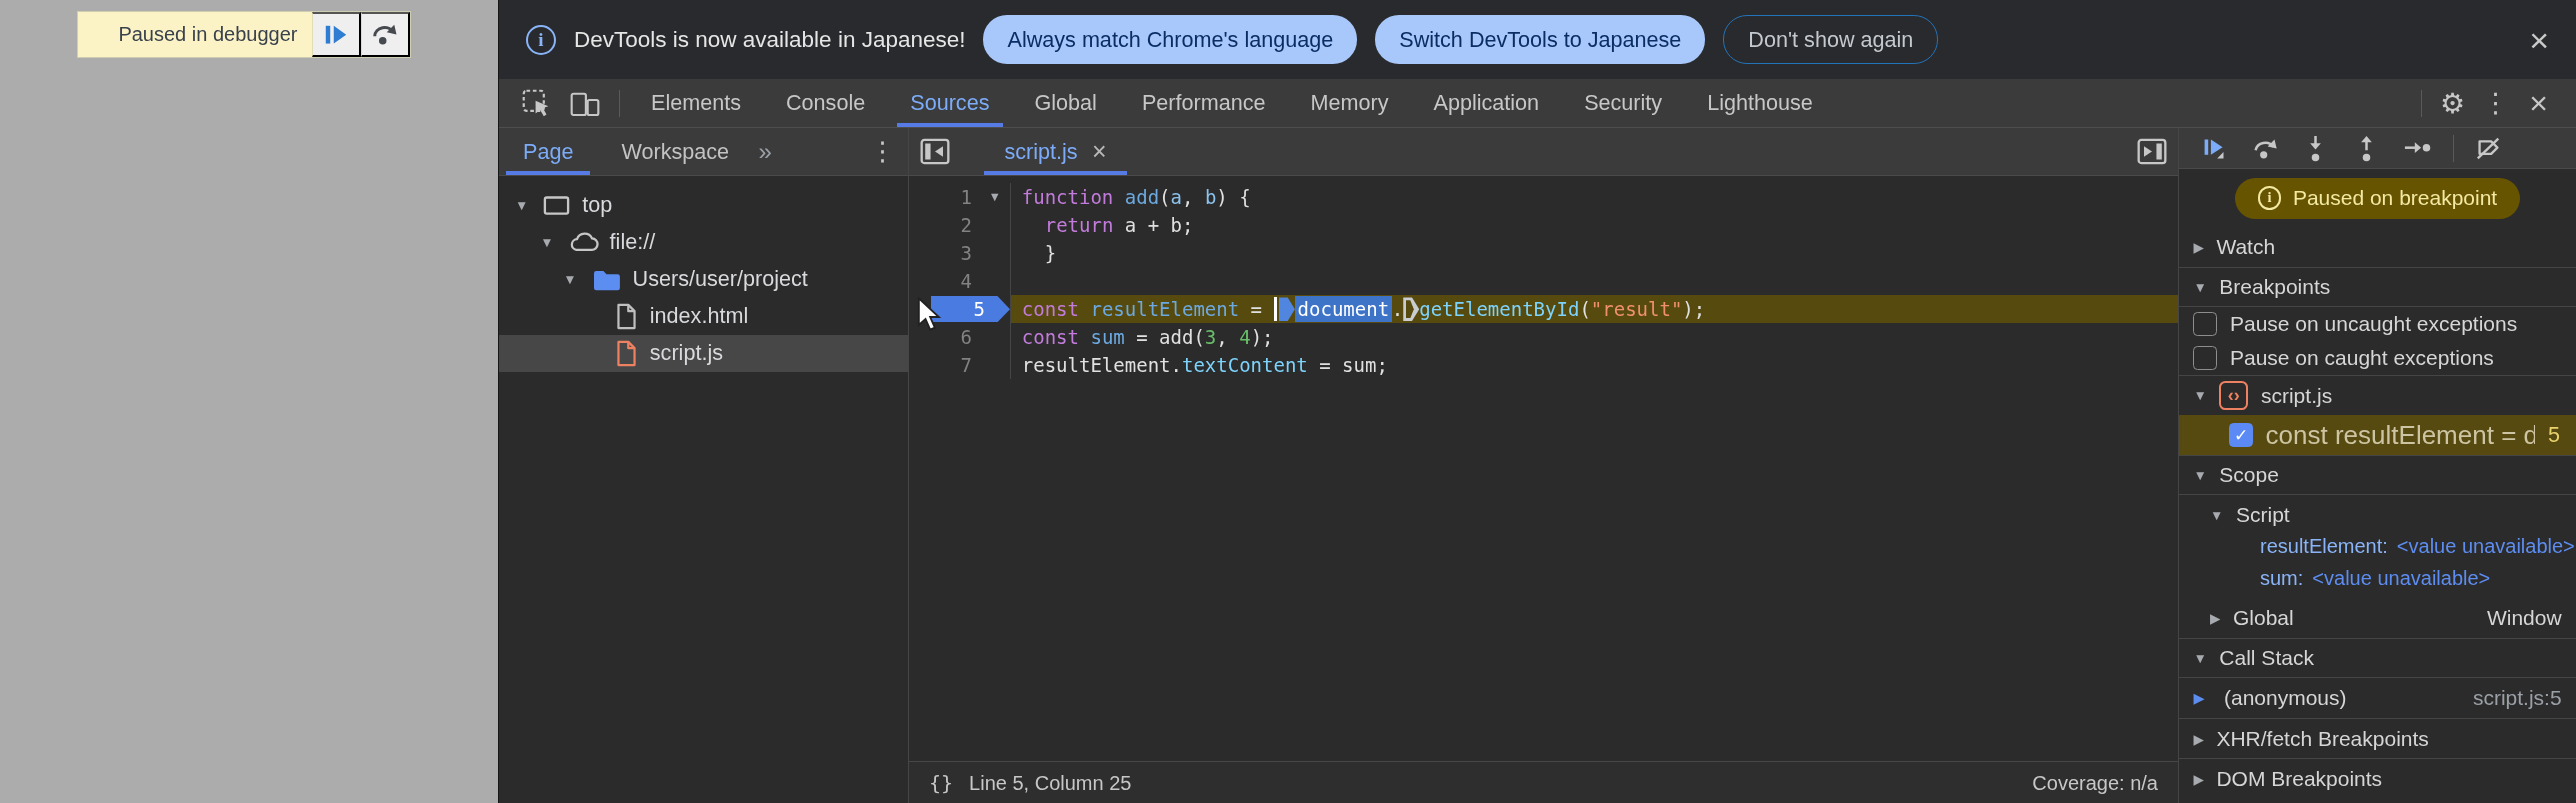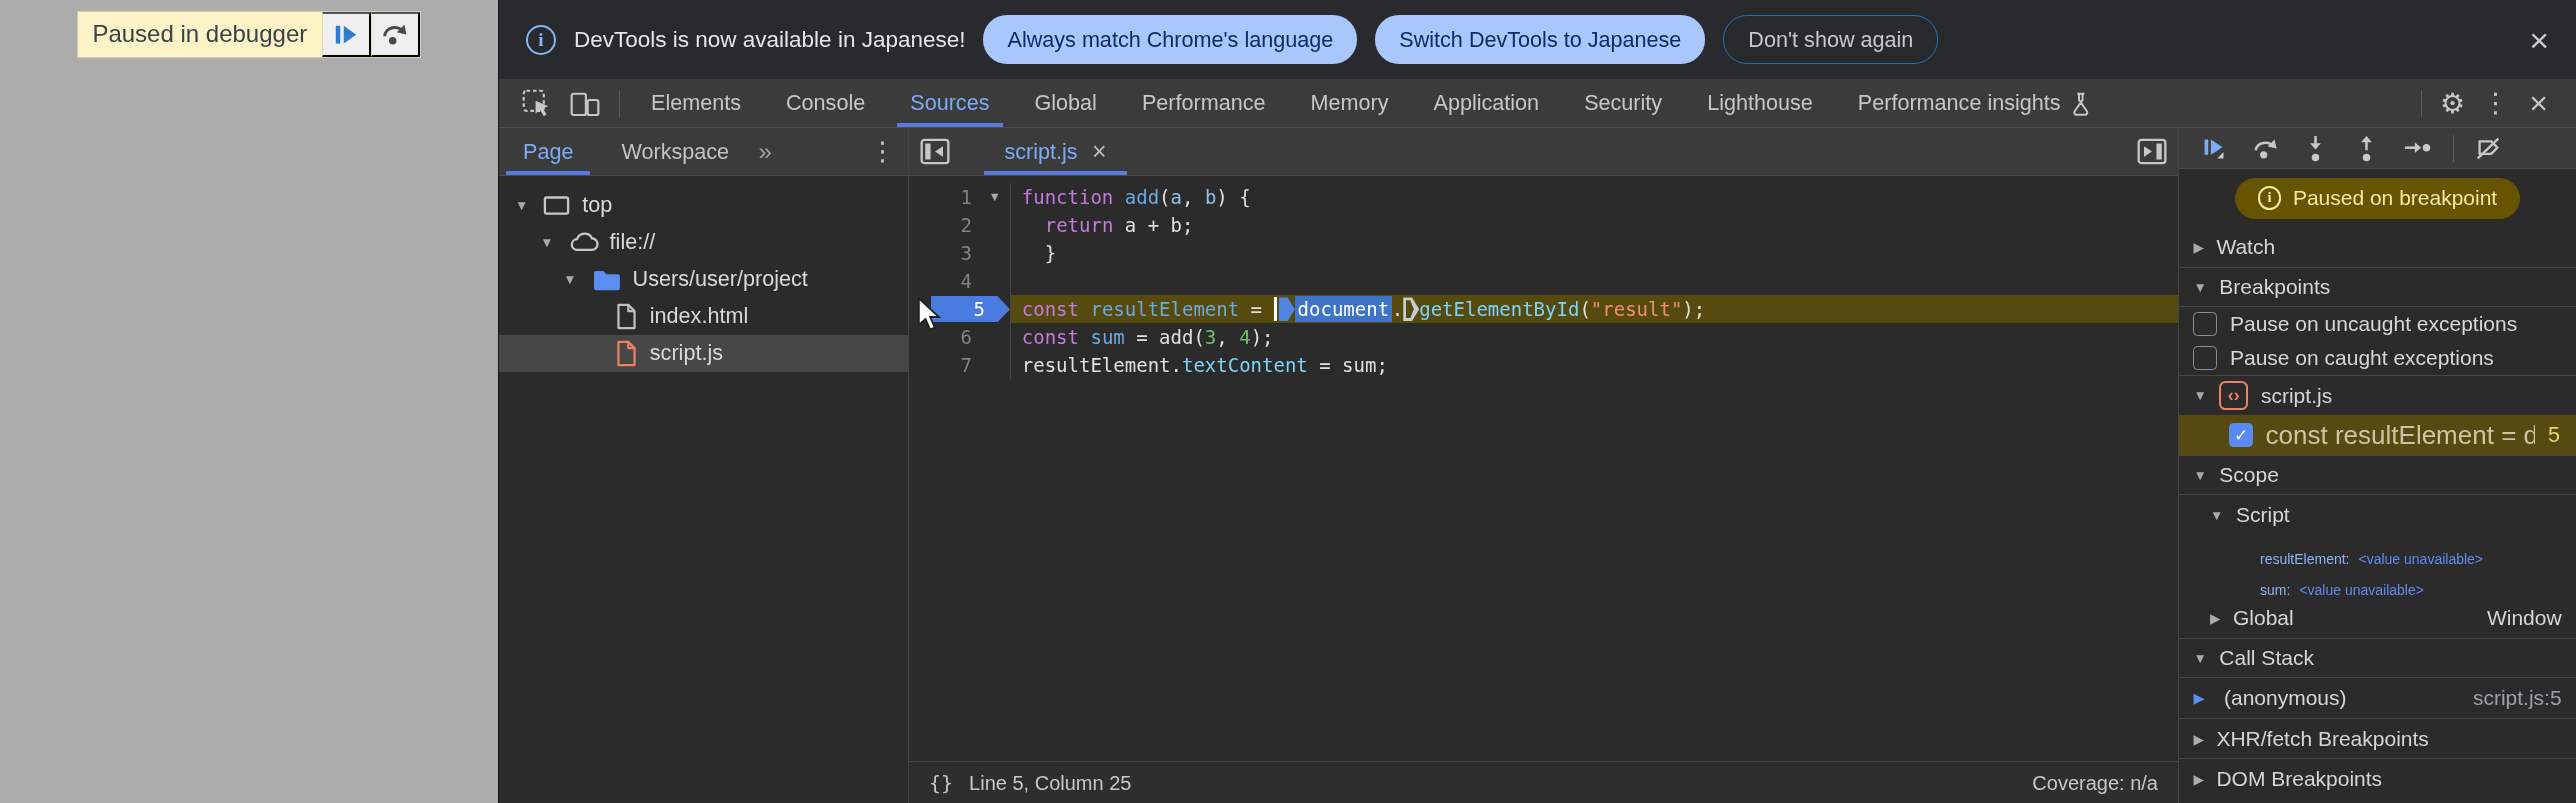--- a/index.html
+++ b/index.html
@@ -3,21 +3,21 @@
 <meta charset="utf-8">
 <style>
   * { margin:0; padding:0; box-sizing:border-box; }
   html,body { width:2576px; height:804px; overflow:hidden; }
   body { font-family:"Liberation Sans", sans-serif; background:#ACACAC; position:relative; }
 
   
   .page-area { position:absolute; left:0; top:0; width:498px; height:804px; background:#ACACAC; }
   .paused-overlay { position:absolute; left:77px; top:10.8px; height:47px; display:flex; align-items:stretch;
     background:#FBF3C6; border:0.9px solid #CFCDB2; }
-  .po-label { padding:0 14.4px; display:flex; align-items:center; font-size:24px; color:#39414C; }
+  .po-label { padding:0 14.4px; display:flex; align-items:center; font-size:20px; color:#39414C;margin-left:26px; }
   .po-btn { width:49px; display:flex; align-items:center; justify-content:center; border-left:0.9px solid #E2DDB4; }
 
   
   .devtools { position:absolute; left:498px; top:0; width:2078px; height:804px; background:#2B2B2B;
     display:flex; flex-direction:column; border-left:0.9px solid #161616; }
 
   
   .infobar { height:79px; background:#292A2D; display:flex; align-items:center; padding:0 27px; gap:18px; flex:0 0 auto; }
   .info-icon { width:30px; height:30px; border:2.7px solid #8AB4F8; border-radius:50%; color:#8AB4F8;
     display:flex; align-items:center; justify-content:center; font-size:19px; font-weight:bold;
@@ -111,21 +111,21 @@
   .bt { border-top:0.9px solid #454545; } .bb { border-bottom:0.9px solid #454545; }
   .checkbox { width:24px; height:24px; border:1.8px solid #8E8E8E; border-radius:4.5px; background:transparent; flex:0 0 auto; }
   .checkbox.checked { background:#5B8AF5; border-color:#5B8AF5; color:#FFFFFF; display:flex; align-items:center;
     justify-content:center; font-size:17px; }
   .cb-row { min-height:34px; }
   .script-icon { width:29px; height:29px; border:2.3px solid #ED8262; border-radius:6.3px; color:#ED8262; display:flex;
     align-items:center; justify-content:center; font-size:18px; font-weight:bold; flex:0 0 auto; }
   .bp-entry { background:#564A10; min-height:40px; display:flex; align-items:center; padding:0 16px 0 50px; gap:12.6px; }
   .bp-entry-label { color:#CCC4A2; font-size:26px; flex:1; white-space:nowrap; overflow:hidden; }
   .bp-entry-line { color:#E9D26E; font-size:21.6px; }
-  .var-row { min-height:31.5px; display:flex; align-items:flex-end; padding-left:81px; font-size:14px; }
+  .var-row { min-height:31.5px; display:flex; align-items:flex-start; padding-left:81px; font-size:20px; }
   .var-name { color:#8AB4F8; } .var-value { color:#5D8DF0; margin-left:9px; }
   .right-dim { margin-left:auto; color:#9AA0A6; }
   .right-plain { margin-left:auto; color:#D6D6D6; }
   .cs-arrow { color:#5C8DF0; font-size:14.4px; width:18px; flex:0 0 auto; }
   .indent1 { padding-left:31px; }
 </style>
 </head>
 <body>
 
 <div class="page-area">
@@ -192,26 +192,20 @@
       </button>
     <button class="panel-tab">
         <span>Application</span>
       </button>
     <button class="panel-tab">
         <span>Security</span>
       </button>
     <button class="panel-tab">
         <span>Lighthouse</span>
       </button>
-    <button class="panel-tab">
-      <span>Performance insights</span>
-      <svg width="21.6" height="25" viewBox="0 0 24 28">
-        <path d="M8 3 h8 M10 3 v7 L19 23 a2.4 2.4 0 0 1 -2.1 3.5 H7.1 A2.4 2.4 0 0 1 5 23 L14 10 V3" fill="none" stroke="#C7C7C7" stroke-width="2.2" stroke-linejoin="round"></path>
-      </svg>
-    </button>
     <div class="toolbar-right">
       <span class="vsep"></span>
       <button class="glyph-btn gear">⚙</button>
       <button class="glyph-btn morev">⋮</button>
       <button class="glyph-btn closex">×</button>
     </div>
   </div>
 
   <div class="body-row">
 

